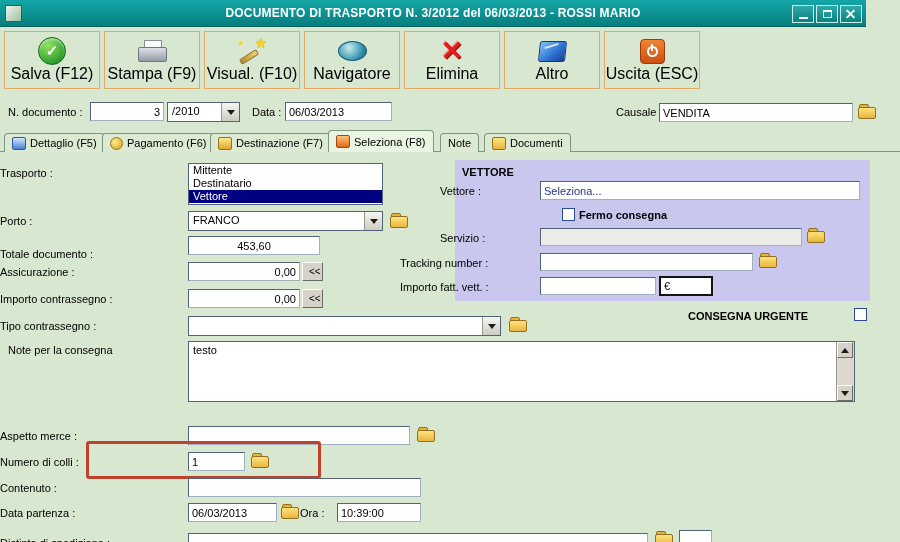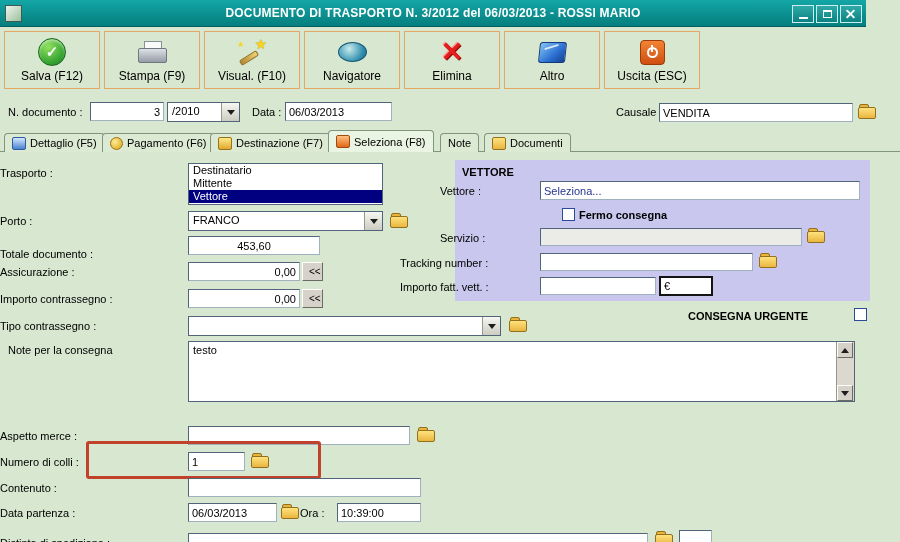--- a/index.html
+++ b/index.html
@@ -16,21 +16,21 @@
   .wbtn{width:20px;height:16px;background:linear-gradient(#2fa9a9,#0c8383);
         border:1px solid #cdeeee;position:relative;display:flex;align-items:center;justify-content:center;cursor:pointer}
   .min-glyph{width:9px;height:2px;background:#fff;margin-top:7px}
   .max-glyph{width:9px;height:8px;border:1px solid #fff;border-top-width:2px;box-sizing:border-box}
   .xbar{position:absolute;left:4px;top:7px;width:11px;height:2px;background:#fff}
   .x1{transform:rotate(45deg)} .x2{transform:rotate(-45deg)}
   
   .tbtn{position:absolute;top:31px;width:96px;height:58px;background:#d8e7d0;
         border:1px solid #e3a963;box-sizing:border-box;display:flex;flex-direction:column;
         align-items:center;justify-content:space-between;padding:5px 2px;cursor:pointer}
-  .tlabel{font-size:12px;white-space:nowrap}
+  .tlabel{font-size:16px;white-space:nowrap}
   .ic{height:30px;display:flex;align-items:center;justify-content:center;position:relative}
   .savec{width:26px;height:26px;border-radius:50%;display:flex;align-items:center;justify-content:center;
          background:radial-gradient(circle at 35% 30%,#90e25e,#2f9e2f 70%,#1e751e);
          border:1px solid #176617;color:#fff;font-weight:bold;font-size:15px;
          box-shadow:inset 0 2px 3px rgba(255,255,255,.55)}
   .printer{width:28px;height:22px;position:relative}
   .printer .paper{position:absolute;top:0;left:6px;width:16px;height:7px;background:#fafafa;border:1px solid #8a8f96}
   .printer .pbody{position:absolute;bottom:0;left:0;width:27px;height:13px;border-radius:2px;
                   background:linear-gradient(#dde1e6,#969ca6);border:1px solid #6e7680}
   .wand{position:relative;width:32px;height:26px}
@@ -228,22 +228,22 @@
 <input class="field" style="left: 540px; top: 253px; width: 213px; height: 18px;">
 <span class="folder" style="left:759px;top:253px"></span>
 <div class="lab rt" style="left:400px;top:281px;width:136px">Importo fatt. vett. :</div>
 <input class="field" style="left: 540px; top: 277px; width: 116px; height: 18px;">
 <div class="eurobox" style="left:659px;top:276px;width:54px;height:20px">€</div>
 <div class="lab b rt" style="left:688px;top:310px;width:160px">CONSEGNA URGENTE</div>
 <span class="cb" style="left:854px;top:308px"></span>
 
 <div class="lab rt" style="left:0;width:184px;top:167px">Trasporto :</div>
 <div class="listbox" style="left:188px;top:163px;width:195px;height:42px">
+  <div class="litem">Mittente</div>
   <div class="litem">Destinatario</div>
-  <div class="litem">Mittente</div>
   <div class="litem sel">Vettore</div>
 </div>
 
 <div class="lab rt" style="left:0;width:184px;top:215px">Porto :</div>
 <div class="combo" style="left:188px;top:211px;width:195px">
   <span class="cval">FRANCO</span>
   <span class="cbtn">
       <span class="tri-down"></span>
     </span>
 </div>

